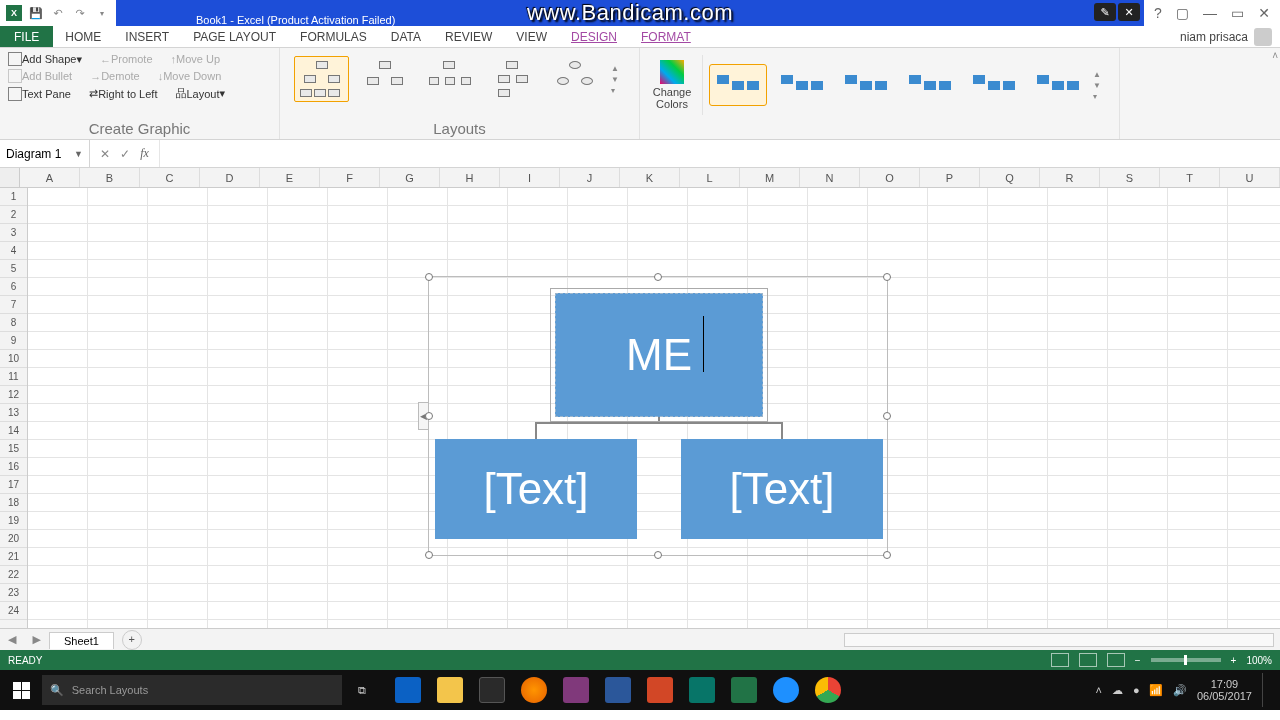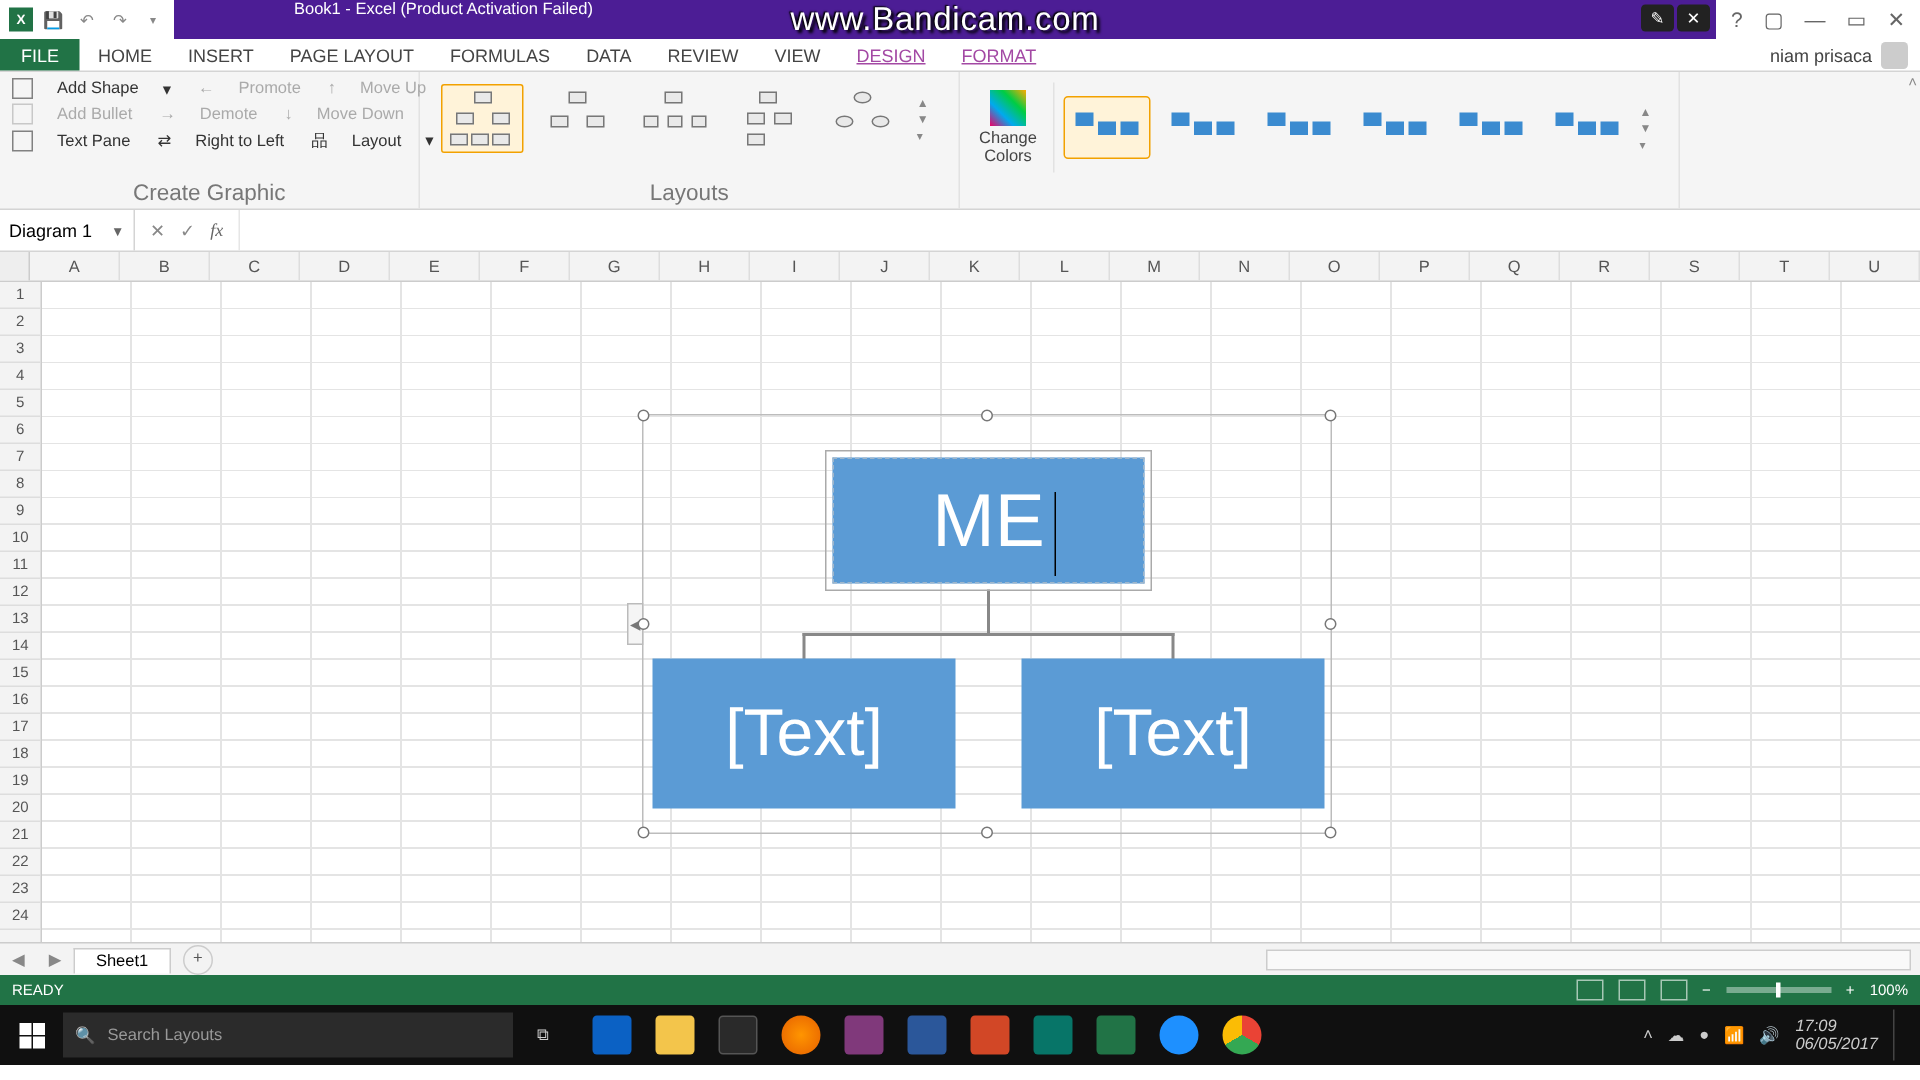--- a/index.html
+++ b/index.html
@@ -2,21 +2,21 @@
 <html><head>
 <meta charset="utf-8">
 <style>
 * { margin: 0; padding: 0; box-sizing: border-box; font-family: "Segoe UI", Tahoma, sans-serif; user-select: none; }
 html, body { width: 1280px; height: 720px; overflow: hidden; background: #fff; }
 
 
 .titlebar { height: 26px; background: #fff; display: flex; align-items: stretch; font-size: 11px; position: relative; }
 .titlebar .qat { display: flex; align-items: center; gap: 6px; padding: 0 6px; background: #fff; }
 .titlebar .qat-icon { width: 16px; height: 16px; display: flex; align-items: center; justify-content: center; color: #888; }
-.titlebar .redstrip { flex: 1; background: #4c1d95; display: flex; align-items: flex-start; position: relative; }
+.titlebar .redstrip { flex: 1; background: #1d4ed8; display: flex; align-items: flex-end; position: relative; }
 .titlebar .title-left { color: #fff; padding-left: 80px; }
 .titlebar .watermark { position: absolute; left: 50%; transform: translateX(-50%); font-size: 22px; font-weight: 400; color: #fff; text-shadow: 2px 2px 2px #000, -1px -1px 1px #000; letter-spacing: .5px; }
 .titlebar .rec-pill { position: absolute; right: 4px; top: 3px; display: flex; gap: 2px; }
 .titlebar .rec-pill div { width: 22px; height: 18px; background: #222; border-radius: 3px; color: #fff; display:flex;align-items:center;justify-content:center; font-size:11px;}
 .titlebar .winbtns { display: flex; align-items: center; gap: 14px; padding: 0 10px; background: #fff; color: #666; font-size: 14px;}
 .titlebar .winbtns span { display:inline-block; }
 
 
 .ribbon-tabs { height: 22px; background: #fff; display: flex; align-items: stretch; border-bottom: 1px solid #d4d4d4; font-size: 12px; }
 .ribbon-tabs .file { background: #217346; color: #fff; padding: 0 14px; display: flex; align-items: center; font-size: 12px; }
@@ -25,21 +25,21 @@
 .ribbon-tabs .spacer { flex: 1; }
 .ribbon-tabs .user { padding: 0 8px; display: flex; align-items: center; color: #444; gap: 6px;}
 .ribbon-tabs .avatar { width:18px;height:18px;border-radius:3px;background:#ccc; }
 
 
 .ribbon { height: 92px; background: #f5f5f5; border-bottom: 1px solid #d4d4d4; display: flex; font-size: 11px; color: #444; position:relative;}
 .ribbon .group { border-right: 1px solid #e2e2e2; padding: 4px 8px 2px; display: flex; flex-direction: column; justify-content: space-between; }
 .ribbon .group-title { text-align: center; color: #777; font-size: 15px; padding-top: 2px; }
 .ribbon .cg-rows { display: flex; flex-direction: column; gap: 3px; }
 .ribbon .cg-row { display: flex; gap: 18px; align-items: center; }
-.ribbon .cg-btn { display: flex; align-items: center; gap: 16px; color: #333; white-space: nowrap; }
+.ribbon .cg-btn { display: flex; align-items: center; gap: 0; color: #333; white-space: nowrap; }
 .ribbon .cg-btn.disabled { color: #aaa; }
 .ribbon .cg-icon { width:14px;height:14px;display:inline-block;border:1px solid currentColor;opacity:.6; }
 .gallery { display:flex; align-items:center; gap:8px; padding:4px 6px; }
 .gallery-item { width:56px;height:46px;border:1px solid transparent;border-radius:2px;display:flex;align-items:center;justify-content:center; }
 .gallery-item.sel { border-color:#f2a100; background:#fff3d9; }
 .gallery-thumb { width:44px;height:36px;position:relative; }
 .gallery-thumb .box { position:absolute;width:12px;height:8px;border:1px solid #777;background:#e9e9e9; }
 .style-item { width:58px;height:42px;border:1px solid transparent;display:flex;align-items:center;justify-content:center;border-radius:3px;}
 .style-item.sel{border-color:#f2a100;background:#fff3d9;}
 .style-swatch{display:flex;gap:3px;}
@@ -64,21 +64,21 @@
 .colh{width:60px;border-right:1px solid #ddd;text-align:center;line-height:20px;color:#555;}
 .grid-body{display:flex;height:440px;}
 .rowh-col{width:28px;background:#f3f3f3;border-right:1px solid #ccc;}
 .rowh{height:18px;border-bottom:1px solid #ddd;text-align:center;font-size:10px;line-height:18px;color:#555;}
 .cells{flex:1;position:relative;background:
   repeating-linear-gradient(to right,transparent 0,transparent 59px,#e4e4e4 59px,#e4e4e4 60px),
   repeating-linear-gradient(to bottom,transparent 0,transparent 17px,#e4e4e4 17px,#e4e4e4 18px);}
 .smartart-frame{position:absolute;left:400px;top:88px;width:460px;height:280px;border:1px solid #bcbcbc;}
 .sa-handle{position:absolute;width:8px;height:8px;background:#fff;border:1px solid #777;border-radius:50%;}
 .sa-node{position:absolute;background:#5b9bd5;color:#fff;display:flex;align-items:center;justify-content:center;font-size:44px;font-family:Calibri,"Segoe UI",sans-serif;}
-.sa-node.top{left:126px;top:28px;width:208px;height:84px;font-size:50px;border:1px dashed #9db6cc; outline:1px solid #aaa; outline-offset:4px;}
+.sa-node.top{left:126px;top:16px;width:208px;height:124px;font-size:44px;border:1px dashed #9db6cc; outline:1px solid #aaa; outline-offset:4px;}
 .sa-node.bl{left:6px;top:162px;width:202px;height:100px;}
 .sa-node.br{left:252px;top:162px;width:202px;height:100px;}
 .sa-conn{position:absolute;background:#888;}
 .txt-caret{width:1px;height:56px;background:#000;position:absolute;}
 .sa-tab-toggle{position:absolute;left:-11px;top:50%;transform:translateY(-50%);width:11px;height:28px;border:1px solid #bbb;background:#f5f5f5;color:#777;font-size:9px;display:flex;align-items:center;justify-content:center;}
 
 
 .sheet-tabs{height:22px;border-top:1px solid #ccc;background:#f3f3f3;display:flex;align-items:center;font-size:11px;}
 .sheet-tabs .nav{padding:0 8px;color:#888;}
 .sheet-tab{padding:2px 14px;background:#fff;border:1px solid #ccc;border-bottom:none;margin-top:2px;}
@@ -94,21 +94,21 @@
 
 .taskbar{height:40px;background:#101010;display:flex;align-items:center;color:#fff;font-size:11px;}
 .taskbar .start{width:42px;height:40px;display:flex;align-items:center;justify-content:center;}
 .taskbar .winlogo{display:grid;grid-template-columns:8px 8px;grid-template-rows:8px 8px;gap:1px;}
 .taskbar .winlogo div{background:#fff;}
 .taskbar .search{width:300px;height:30px;background:#2b2b2b;display:flex;align-items:center;padding:0 8px;color:#999;gap:8px;}
 .tb-icons{display:flex;gap:2px;margin-left:6px;}
 .tb-ic{width:40px;height:40px;display:flex;align-items:center;justify-content:center;}
 .tb-ic .sq{width:26px;height:26px;border-radius:3px;}
 .taskbar .tray{margin-left:auto;display:flex;align-items:center;gap:10px;padding-right:4px;color:#ccc;}
-.tray .clock{text-align:left;line-height:1.1;font-style:italic;}
+.tray .clock{text-align:center;line-height:1.1;}
 </style>
 </head>
 <body>
 
 <div class="titlebar">
   <div class="qat">
     <span class="qat-icon" style="background:#217346;color:#fff;font-size:9px;font-weight:bold;">X</span>
     <span class="qat-icon">💾</span>
     <span class="qat-icon">↶</span>
     <span class="qat-icon">↷</span>

